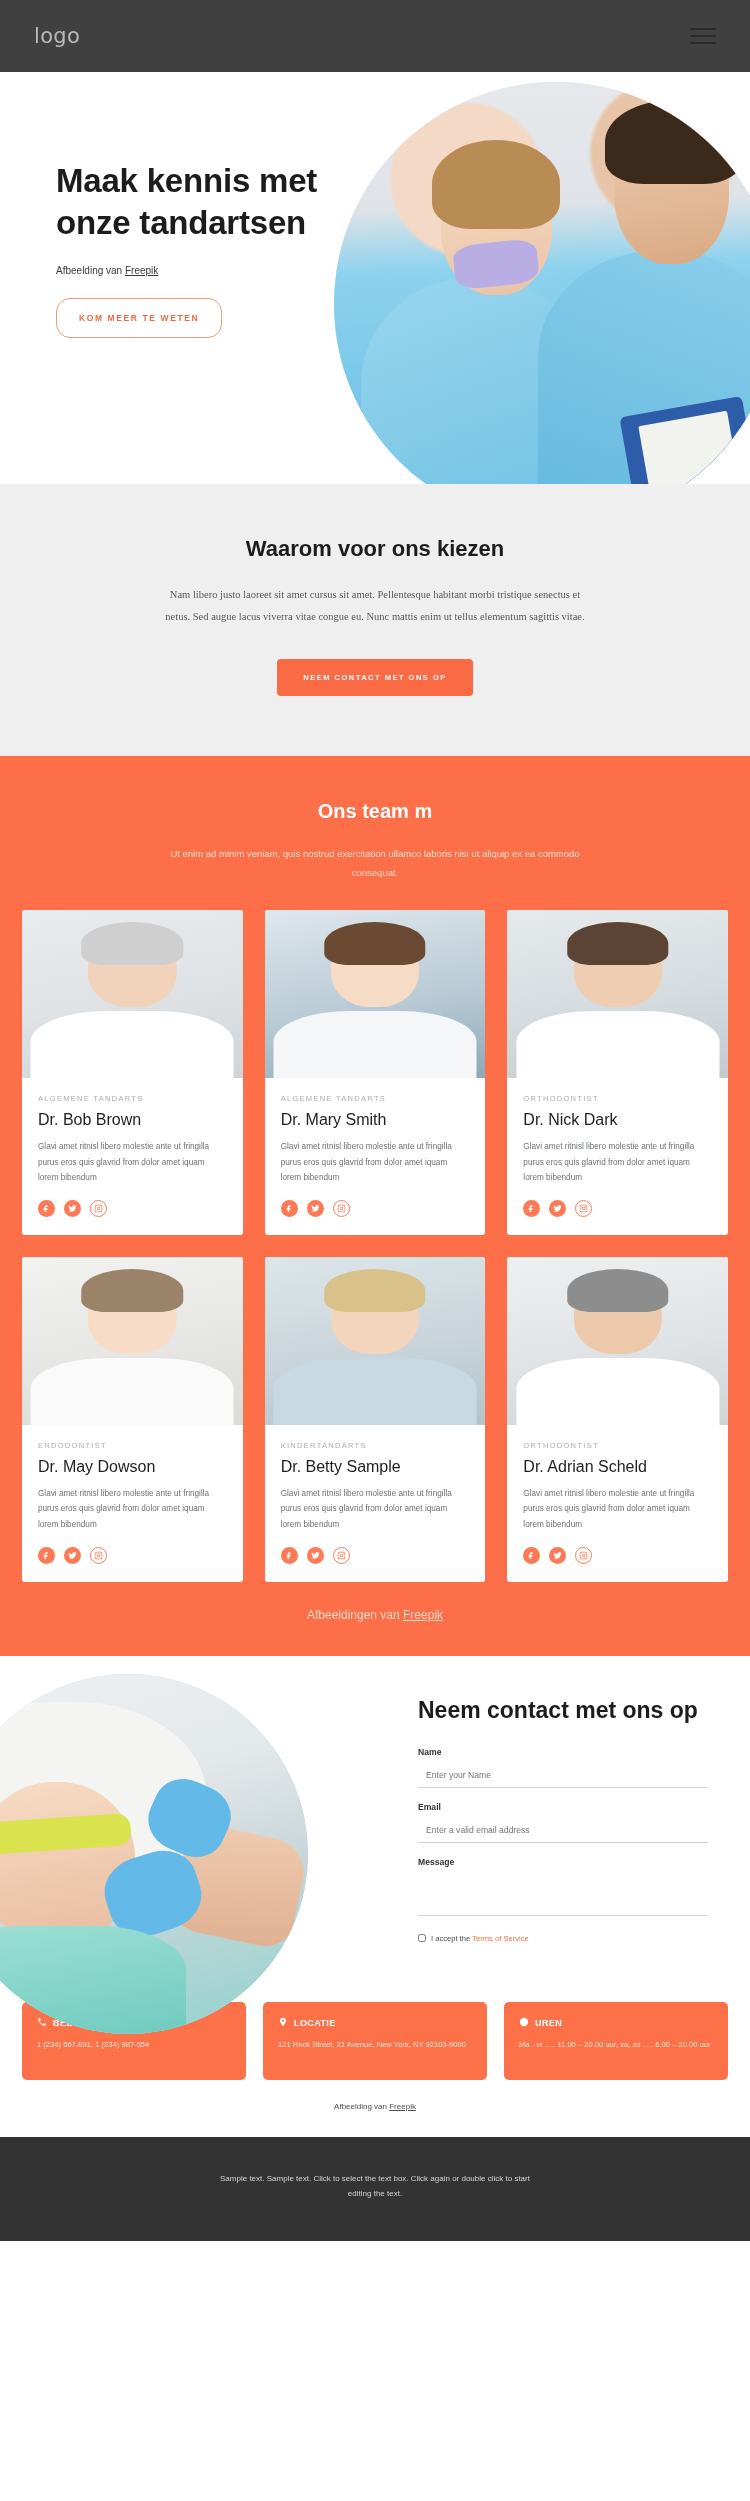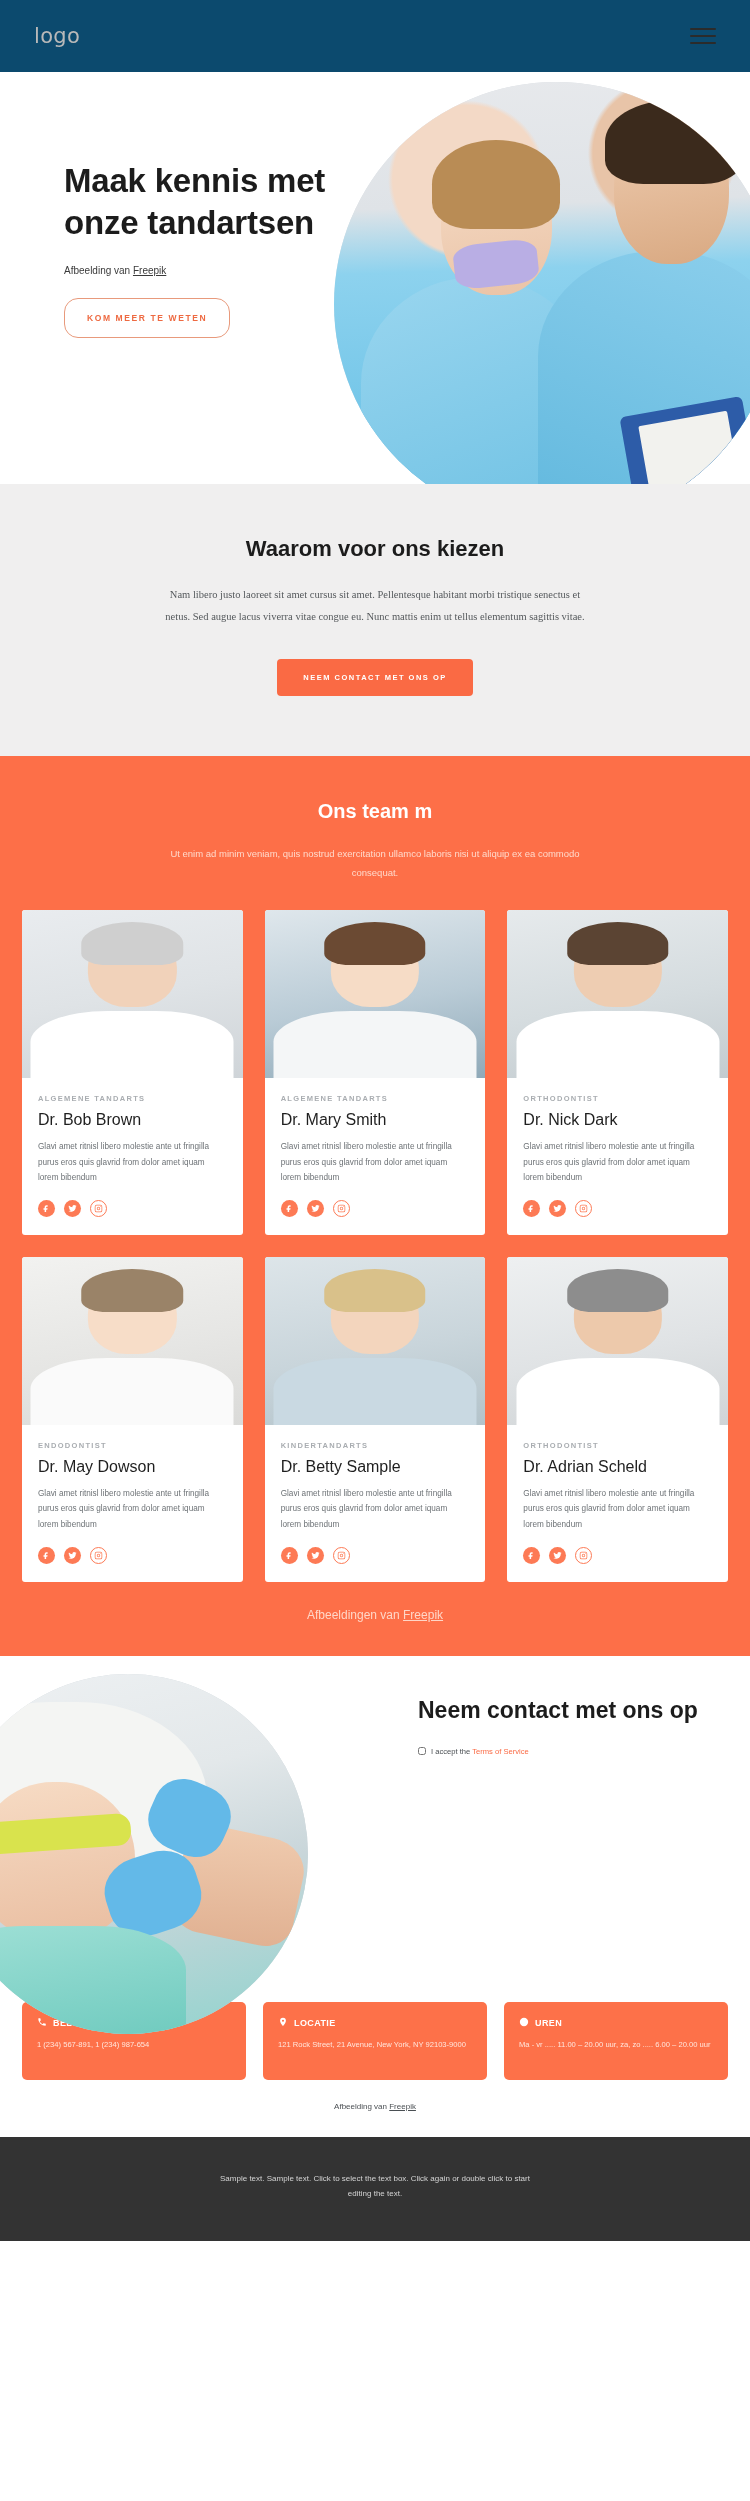--- a/index.html
+++ b/index.html
@@ -11,21 +11,21 @@
   }
   .page { width: 750px; position: relative; overflow: hidden; }
 
   
   .site-header {
     height: 72px;
     display: flex;
     align-items: center;
     justify-content: space-between;
     padding: 2px 34px;
-    background: #0c4a6e;
+    background: #404040;
     position: relative;
     z-index: 20;
   }
   .logo {
     font-size: 21px;
     color: #b9b9b9;
     letter-spacing: .3px;
     font-family: "DejaVu Sans", sans-serif;
   }
   .burger { width: 26px; cursor: pointer; }
@@ -111,21 +111,21 @@
     border-radius: 6px;
     transform: rotate(-10deg);
   }
   .hero-photo .clipboard::after {
     content:""; position:absolute; left:14%; top:12%;
     width:72%; height:74%; background:#f2f2ee; border-radius:2px;
   }
 
   .hero-copy {
     position: absolute;
-    left: 64px;
+    left: 56px;
     top: 88px;
     width: 300px;
     z-index: 5;
   }
   .hero-title {
     font-size: 33px;
     line-height: 1.26;
     font-weight: bold;
     color: #1c1c1c;
     letter-spacing: -.2px;
@@ -219,21 +219,21 @@
   .card-photo {
     height: 168px;
     background: #dfe3e6;
     position: relative;
     overflow: hidden;
   }
   .card-body { padding: 0 16px; }
   .role {
     margin-top: 16px;
     font-size: 7.5px;
-    font-weight: bold;
+    font-weight: normal;
     letter-spacing: 1.3px;
     color: #a9adb1;
   }
   .card-name {
     margin-top: 8px;
     font-size: 16px;
     color: #1f1f1f;
   }
   .card-text {
     margin-top: 10px;
@@ -667,20 +667,25 @@
       <div class="pillow"></div>
       <div class="face"></div>
       <div class="goggles"></div>
       <div class="arm"></div>
       <div class="glove2"></div>
       <div class="glove1"></div>
       <div class="gown"></div>
     </div>
     <div class="contact-form">
       <h2>Neem contact met ons op</h2>
+      <div id="contact-fields">
+          <div class="field"><label>Name</label><input type="text" placeholder="Enter your Name" style=""></div>
+          <div class="field"><label>Email</label><input type="text" placeholder="Enter a valid email address" style=""></div>
+          <div class="field"><label>Message</label><textarea placeholder="" style=""></textarea></div>
+        </div>
       <label class="accept">
         <input type="checkbox" style="">
         <span><span>I accept the </span><a href="#">Terms of Service</a></span>
       </label>
     </div>
   </section>
 
   <div class="info-row" id="info-row">
       <div class="info-card">
         <div class="info-head">

